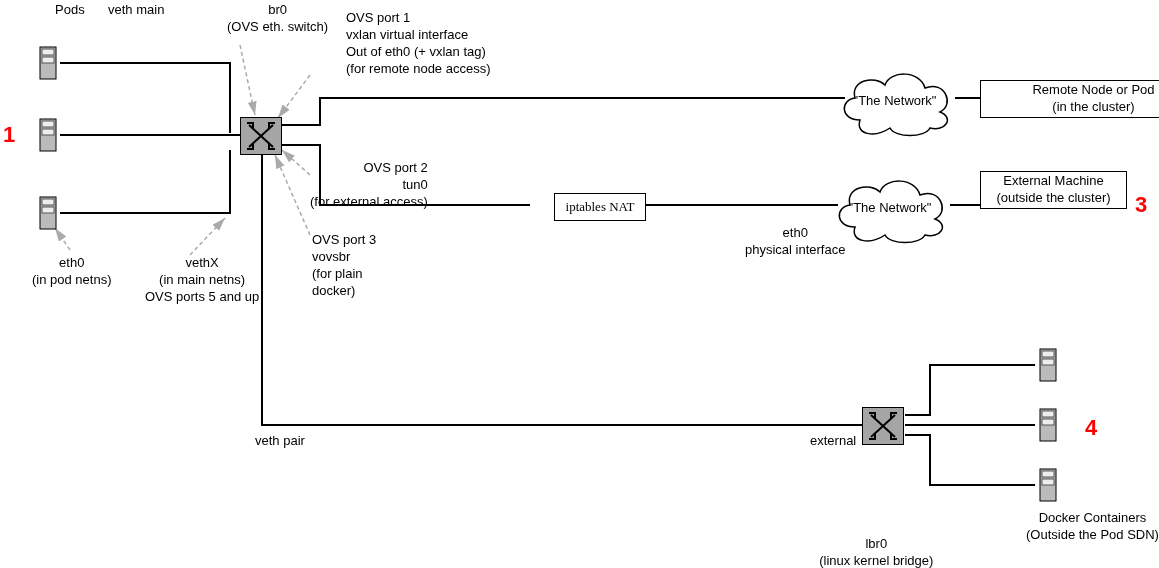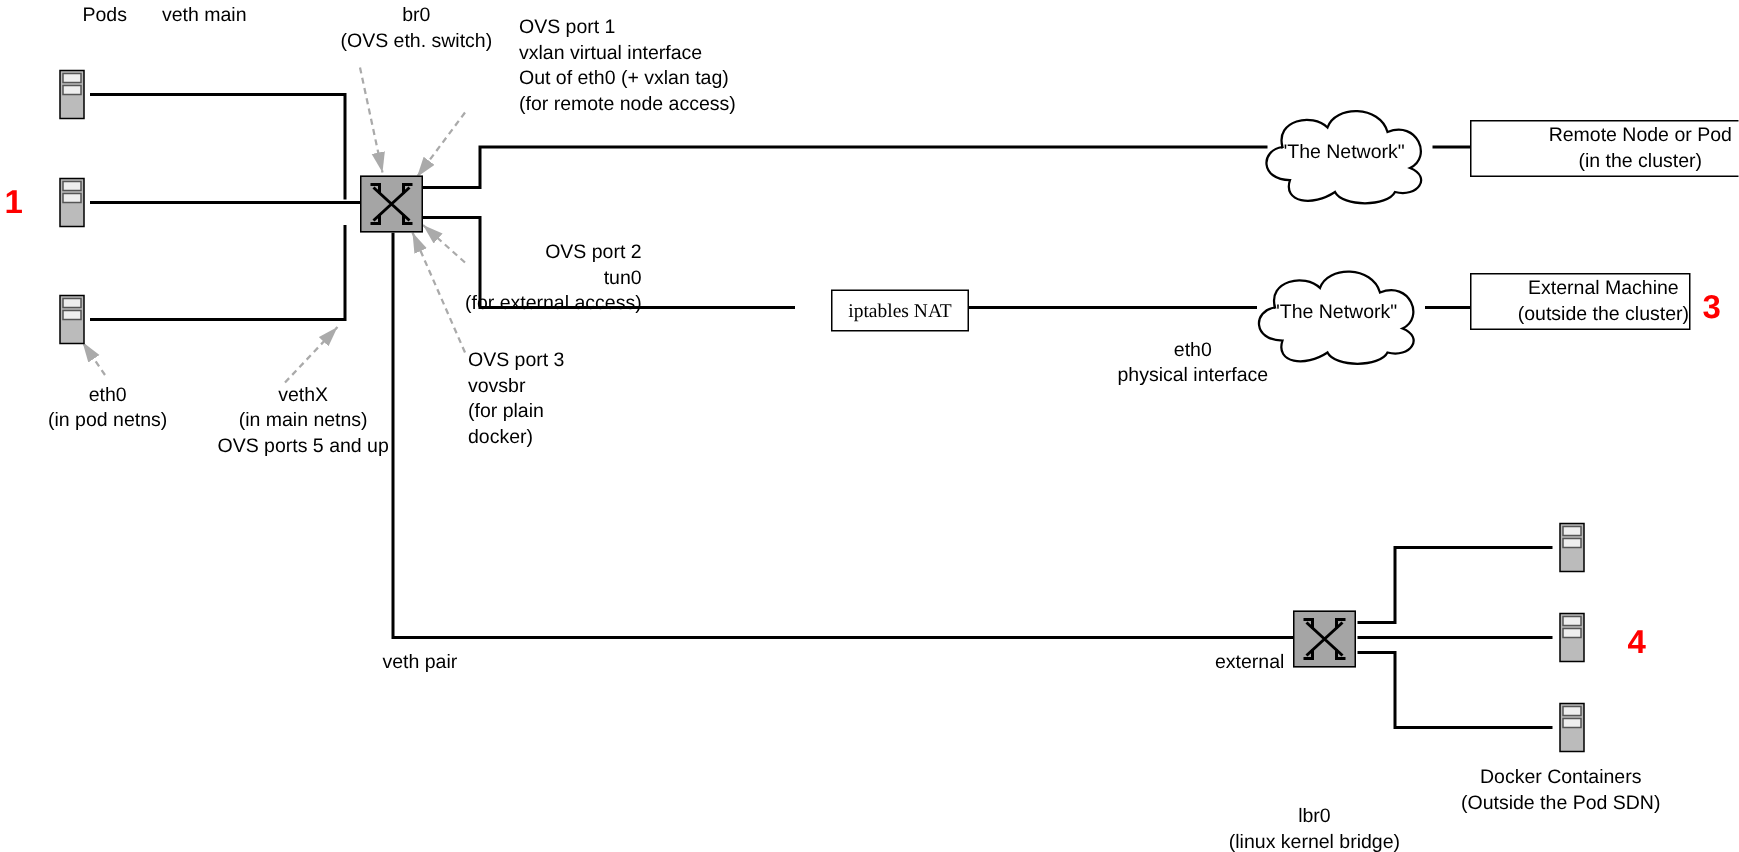--- a/index.html
+++ b/index.html
@@ -187,21 +187,21 @@
   <svg viewBox="0 0 130 80">
     <path d="M30 60 C10 60 10 40 25 38 C20 20 45 15 55 25 C60 10 90 10 95 28 C115 20 125 45 110 52 C125 58 115 72 100 68 C95 78 65 78 60 68 C45 78 25 75 30 60 Z" fill="#fff" stroke="#000" stroke-width="1.5"></path>
   </svg>
   <div class="cloud-text">"The Network"</div>
 </div>
 
 <div class="box" style="left:980px; top:80px; width:145px; height:36px; white-space:pre;padding-left:40px;">
   <span style="white-space: pre;">Remote Node or Pod
 (in the cluster)</span>
 </div>
-<div class="box" style="left:980px; top:182px; width:145px; height:36px; white-space:pre;justify-content:flex-end;">
+<div class="box" style="left:980px; top:171px; width:145px; height:36px; white-space:pre;">
   <span style="white-space: pre;">External Machine
 (outside the cluster)</span>
 </div>
 
 <div class="label" style="left:255px; top:433px;">veth pair</div>
 <div class="label" style="left:810px; top:433px;">external</div>
 
 <div class="switch-icon" style="left:862px; top:407px;">
   <svg viewBox="0 0 32 30">
       <path d="M4 4 L28 26 M28 4 L4 26" stroke="#000" stroke-width="2" fill="none"></path>
@@ -228,14 +228,14 @@
     </svg>
 </div>
 <div class="server-icon" style="left:1038px; top:467px;">
   <svg viewBox="0 0 20 36">
       <rect x="2" y="2" width="16" height="32" fill="#bbb" stroke="#000"></rect>
       <rect x="4" y="4" width="12" height="6" fill="#eee" stroke="#555"></rect>
       <rect x="4" y="12" width="12" height="6" fill="#eee" stroke="#555"></rect>
     </svg>
 </div>
 
-<div class="label" style="left:974px; top:510px; white-space:pre;">Docker Containers
+<div class="label" style="left:1026px; top:510px; white-space:pre;">Docker Containers
 (Outside the Pod SDN)</div>
 
 </body></html>

